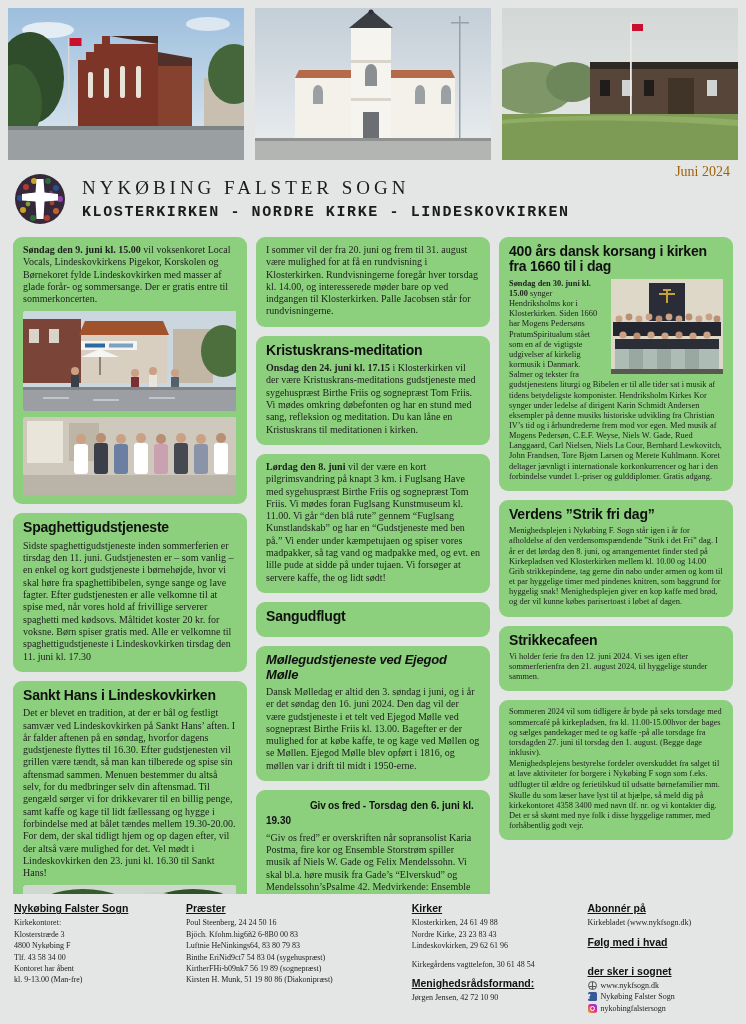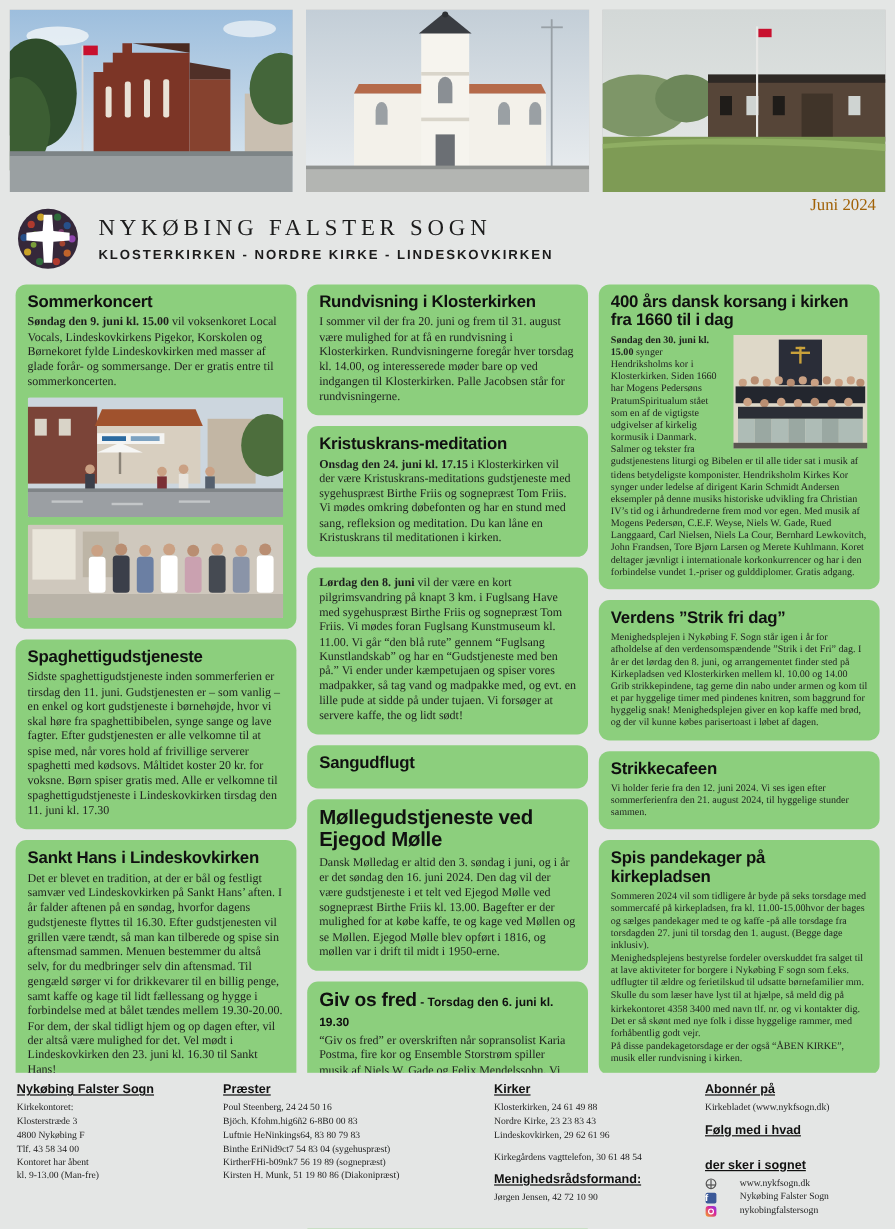--- a/index.html
+++ b/index.html
@@ -8,48 +8,48 @@
 
   
   .photo-strip{display:flex;gap:11px;padding:8px 8px 0 8px;}
   .photo-strip .ph{width:236px;height:152px;overflow:hidden;background:#ccc;}
   .ph svg{display:block;width:100%;height:100%;}
 
   
   .masthead{position:relative;display:flex;align-items:center;padding:10px 14px 4px 14px;height:58px;}
   .logo{width:52px;height:52px;flex:0 0 auto;margin-right:16px;}
   .mast-text .title{font-family:"Liberation Serif",serif;font-size:19px;letter-spacing:4px;color:#1c1c1c;}
-  .mast-text .subtitle{font-family:Liberation Sans, sans-serif;font-size:11px;font-weight:bold;letter-spacing:1.6px;color:#1c1c1c;margin-top:5px;}
+  .mast-text .subtitle{font-family:Liberation Mono, monospace;font-size:15px;font-weight:bold;letter-spacing:1.6px;color:#1c1c1c;margin-top:5px;}
   .issue-date{position:absolute;right:16px;top:4px;font-size:14px;color:#a16207;}
 
   
   .main{display:grid;grid-template-columns:1fr 1fr 1fr;gap:9px;padding:5px 13px 0 13px;align-items:start;}
   .col{display:flex;flex-direction:column;gap:9px;min-width:0;}
   .box{background:#8ccf7d;border-radius:9px;padding:7px 10px 9px 10px;}
   .box h2{font-family:"Liberation Sans",sans-serif;font-size:14px;line-height:1.1;margin:0 0 4px 0;color:#101010;letter-spacing:-0.2px;font-weight:bold;}
-  .box h2.tight{font-size:17px;}
+  .box h2.tight{font-size:13px;font-style:italic;}
   .box p{margin:0;font-size:10px;line-height:1.23;color:#1e1e1e;}
   .box p + p{margin-top:1px;}
   .box .inphoto{margin-top:6px;border-radius:2px;overflow:hidden;}
   .h2-sub{font-size:10px;letter-spacing:0;}
   .choir-float{float:right;width:112px;height:95px;margin:0 0 4px 6px;overflow:hidden;}
   .col3 .box p{font-size:8.4px;line-height:1.21;}
   .url{color:#1e1e1e;}
 
   
   .footer{position:absolute;left:0;right:0;bottom:0;background:#e4e6e5;display:flex;padding:8px 14px 10px 14px;gap:12px;}
   .fcol{min-width:0;}
   .fcol.c1{width:166px;}
   .fcol.c2{width:222px;}
   .fcol.c3{width:170px;}
   .fcol.c4{width:150px;}
   .f-head{font-family:"Liberation Sans",sans-serif;font-weight:bold;font-size:10.5px;color:#111;text-decoration:underline;margin:0 0 3px 0;line-height:1.15;}
   .f-line{font-size:8px;line-height:1.42;color:#222;}
   .f-gap{height:7px;}
-  .soc{display:flex;align-items:flex-end;gap:20px;}
+  .soc{display:flex;align-items:center;gap:4px;}
   .icon{display:inline-flex;width:9px;height:9px;flex:0 0 auto;}
   .fb{background:#3b5998;color:#fff;font-family:"Liberation Sans",sans-serif;font-weight:bold;font-size:8px;line-height:9px;text-align:center;border-radius:1.5px;}
   .ig{background:linear-gradient(45deg,#f5a623,#d6249f 60%,#7a3ff0);border-radius:2.5px;position:relative;}
   .ig::after{content:"";position:absolute;inset:2px;border:1px solid #fff;border-radius:50%;}
   .globe{border:1px solid #555;border-radius:50%;position:relative;box-sizing:border-box;}
   .globe::before{content:"";position:absolute;left:50%;top:0;bottom:0;width:1px;background:#555;}
   .globe::after{content:"";position:absolute;top:50%;left:0;right:0;height:1px;background:#555;}
 </style>
 </head>
 <body>
@@ -164,21 +164,20 @@
       <div class="title">NYKØBING FALSTER SOGN</div>
       <div class="subtitle">KLOSTERKIRKEN - NORDRE KIRKE - LINDESKOVKIRKEN</div>
     </div>
     <div class="issue-date">Juni 2024</div>
   </div>
 
   <div class="main">
 
     <div class="col">
       <div class="box">
-        <h2>Sommerkoncert</h2>
         <p><b>Søndag den 9. juni kl. 15.00</b><span> vil voksenkoret Local Vocals, Lindeskovkirkens Pigekor, Korskolen og Børnekoret fylde Lindeskovkirken med masser af glade forår- og sommersange. Der er gratis entre til sommerkoncerten.</span></p>
         <div class="inphoto">
           <svg viewBox="0 0 213 100" preserveAspectRatio="none" style="display:block;width:213px;height:100px;">
             <rect width="213" height="100" fill="#ccd6de"></rect>
             <rect x="0" y="8" width="58" height="64" fill="#7b4438"></rect>
             <rect x="6" y="18" width="10" height="14" fill="#d9d4c8"></rect>
               <rect x="26" y="18" width="10" height="14" fill="#d9d4c8"></rect>
             <rect x="58" y="22" width="86" height="50" fill="#d8cfc0"></rect>
             <path d="M56 24 L146 24 L140 10 L62 10 Z" fill="#a0522d"></path>
             <rect x="150" y="18" width="40" height="54" fill="#c2b6a4"></rect>
@@ -266,21 +265,20 @@
             <path d="M100 70 L116 70 L108 46 Z" fill="#e08a2d"></path>
             <path d="M104 70 L112 70 L108 56 Z" fill="#f2c04a"></path>
             <rect x="0" y="74" width="213" height="14" fill="#5d8445"></rect>
           </svg>
         </div>
       </div>
     </div>
 
     <div class="col">
       <div class="box">
-        <h2>Rundvisning i Klosterkirken</h2>
         <p>I sommer vil der fra 20. juni og frem til 31. august være mulighed for at få en rundvisning i Klosterkirken. Rundvisningerne foregår hver torsdag kl. 14.00, og interesserede møder bare op ved indgangen til Klosterkirken. Palle Jacobsen står for rundvisningerne.</p>
       </div>
 
       <div class="box">
         <h2>Kristuskrans-meditation</h2>
         <p><b>Onsdag den 24. juni kl. 17.15</b><span> i Klosterkirken vil der være Kristuskrans-meditations gudstjeneste med sygehuspræst Birthe Friis og sognepræst Tom Friis. Vi mødes omkring døbefonten og har en stund med sang, refleksion og meditation. Du kan låne en Kristuskrans til meditationen i kirken.</span></p>
       </div>
 
       <div class="box">
         <p><b>Lørdag den 8. juni</b><span> vil der være en kort pilgrimsvandring på knapt 3 km. i Fuglsang Have med sygehuspræst Birthe Friis og sognepræst Tom Friis. Vi mødes foran Fuglsang Kunstmuseum kl. 11.00. Vi går “den blå rute” gennem “Fuglsang Kunstlandskab” og har en “Gudstjeneste med ben på.” Vi ender under kæmpetujaen og spiser vores madpakker, så tag vand og madpakke med, og evt. en lille pude at sidde på under tujaen. Vi forsøger at servere kaffe, the og lidt sødt!</span></p>
@@ -289,21 +287,21 @@
       <div class="box">
         <h2>Sangudflugt</h2>
       </div>
 
       <div class="box">
         <h2 class="tight">Møllegudstjeneste ved Ejegod Mølle</h2>
         <p>Dansk Mølledag er altid den 3. søndag i juni, og i år er det søndag den 16. juni 2024. Den dag vil der være gudstjeneste i et telt ved Ejegod Mølle ved sognepræst Birthe Friis kl. 13.00. Bagefter er der mulighed for at købe kaffe, te og kage ved Møllen og se Møllen. Ejegod Mølle blev opført i 1816, og møllen var i drift til midt i 1950-erne.</p>
       </div>
 
       <div class="box">
-        <h2><span style="font-size:16px;">Giv os fred</span><span class="h2-sub"> - Torsdag den 6. juni kl. 19.30</span></h2>
+        <h2><span style="font-size:10px;margin-left:44px;">Giv os fred</span><span class="h2-sub"> - Torsdag den 6. juni kl. 19.30</span></h2>
         <p><span>“Giv os fred” er overskriften når sopransolist Karia Postma, fire kor og Ensemble Storstrøm spiller musik af Niels W. Gade og Felix Mendelssohn. Vi skal bl.a. høre musik fra Gade’s “Elverskud” og Mendelssohn’sPsalme 42. Medvirkende: Ensemble Storstrøm, Sopransolist Karia Postma, Klosterkirkens Koncertkor, Maribo Domkirkes Kantori, Kammerkoret Cantemus, Næstved, Haslev Kirkes Ungdomskor, Jørgen Graven Nielsen, dirigent. Køb billetter af 50 kr,- via linket eller ved indgangen – gratis adgang for børn/unge under 26 år. </span><span class="url">https://www.ensemblet.dk/begivenhed/giv-os-fred-nyk-f/</span></p>
       </div>
     </div>
 
     <div class="col col3">
       <div class="box">
         <h2>400 års dansk korsang i kirken fra 1660 til i dag</h2>
         <div class="choir-float">
           <svg viewBox="0 0 112 95" preserveAspectRatio="none" style="display:block;width:112px;height:95px;">
             <rect width="112" height="95" fill="#ded8c8"></rect>
@@ -352,25 +350,23 @@
         <h2>Verdens ”Strik fri dag”</h2>
         <p>Menighedsplejen i Nykøbing F. Sogn står igen i år for afholdelse af den verdensomspændende ”Strik i det Fri” dag. I år er det lørdag den 8. juni, og arrangementet finder sted på Kirkepladsen ved Klosterkirken mellem kl. 10.00 og 14.00 Grib strikkepindene, tag gerne din nabo under armen og kom til et par hyggelige timer med pindenes knitren, som baggrund for hyggelig snak! Menighedsplejen giver en kop kaffe med brød, og der vil kunne købes parisertoast i løbet af dagen.</p>
       </div>
 
       <div class="box">
         <h2>Strikkecafeen</h2>
         <p>Vi holder ferie fra den 12. juni 2024. Vi ses igen efter sommerferienfra den 21. august 2024, til hyggelige stunder sammen.</p>
       </div>
 
       <div class="box">
-        <h2>Spis pandekager på kirkepladsen</h2>
         <p>Sommeren 2024 vil som tidligere år byde på seks torsdage med sommercafé på kirkepladsen, fra kl. 11.00-15.00hvor der bages og sælges pandekager med te og kaffe -på alle torsdage fra torsdagden 27.  juni til torsdag den 1. august. (Begge dage inklusiv).</p>
         <p>Menighedsplejens bestyrelse fordeler overskuddet fra salget til at lave aktiviteter for borgere i Nykøbing F sogn som f.eks. udflugter til ældre og ferietilskud til udsatte børnefamilier mm.</p>
         <p>Skulle du som læser have lyst til at hjælpe, så meld dig på kirkekontoret 4358 3400 med navn tlf. nr. og vi kontakter dig. Det er så skønt med nye folk i disse hyggelige rammer, med forhåbentlig godt vejr.</p>
-        <p>På disse pandekagetorsdage er der også “ÅBEN KIRKE”, musik eller rundvisning i kirken.</p>
       </div>
     </div>
   </div>
 
   <div class="footer">
     <div class="fcol c1">
       <div class="f-head">Nykøbing Falster Sogn</div>
       <div class="f-line">Kirkekontoret:</div>
       <div class="f-line">Klosterstræde 3</div>
       <div class="f-line">4800 Nykøbing F</div>

